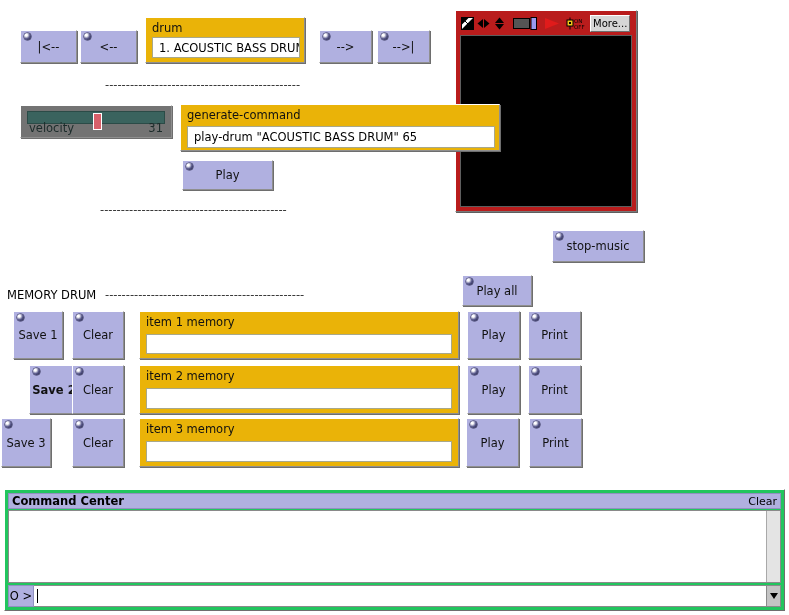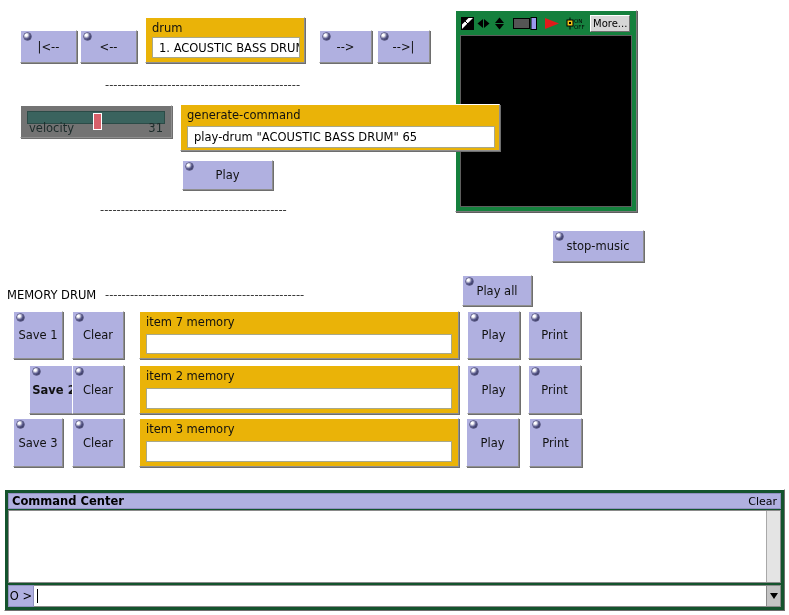--- a/index.html
+++ b/index.html
@@ -105,21 +105,21 @@
     font-size: 11.5px; color: #1b2b2a;
   }
   .slider-val {
     position: absolute;
     right: 8px; bottom: 2px;
     font-size: 11.5px; color: #1b2b2a;
   }
 
   
   .nl-view-wrap {
-    background: #15803d;
+    background: #b91c1c;
     border-top: 1px solid #ffffff;
     border-left: 1px solid #ffffff;
     border-right: 1px solid #7a7a7a;
     border-bottom: 1px solid #7a7a7a;
     box-shadow: 1px 1px 0 0 #5e5e5e;
     box-sizing: border-box;
   }
   .view-toolbar {
     position: absolute;
     left: 2px; top: 2px; right: 2px; height: 20px;
@@ -162,21 +162,21 @@
     font-size: 11.5px;
     color: #000;
     white-space: nowrap;
   }
 
   
   #command-center {
     position: absolute;
     left: 4px; top: 489px;
     width: 781px; height: 122px;
-    background: #14532d;
+    background: #22c55e;
     border-top: 1px solid #ffffff;
     border-left: 1px solid #ffffff;
     border-right: 1px solid #6e6e6e;
     border-bottom: 1px solid #6e6e6e;
     box-sizing: border-box;
   }
   .cc-header {
     position: absolute;
     left: 3px; top: 3px; right: 3px; height: 16px;
     background: #b0b0e0;
@@ -355,21 +355,21 @@
 
 <div class="abs nl-button" style="left:13px; top:311px; width:50px; height:48px;">
   <span class="sphere"></span>
   <span class="btn-label">Save 1</span>
 </div>
 <div class="abs nl-button" style="left:72px; top:311px; width:52px; height:48px;">
   <span class="sphere"></span>
   <span class="btn-label">Clear</span>
 </div>
 <div class="abs nl-olive" style="left:139px; top:311px; width:320px; height:48px;">
-  <span class="olive-title">item 7 memory</span>
+  <span class="olive-title">item 1 memory</span>
   <span class="olive-value" style="left:6px; top:22px; width:306px; height:20px;"></span>
 </div>
 <div class="abs nl-button" style="left:467px; top:311px; width:53px; height:48px;">
   <span class="sphere"></span>
   <span class="btn-label">Play</span>
 </div>
 <div class="abs nl-button" style="left:528px; top:311px; width:53px; height:48px;">
   <span class="sphere"></span>
   <span class="btn-label">Print</span>
 </div>
@@ -388,21 +388,21 @@
 </div>
 <div class="abs nl-button" style="left:467px; top:365px; width:53px; height:49px;">
   <span class="sphere"></span>
   <span class="btn-label">Play</span>
 </div>
 <div class="abs nl-button" style="left:528px; top:365px; width:53px; height:49px;">
   <span class="sphere"></span>
   <span class="btn-label">Print</span>
 </div>
 
-<div class="abs nl-button" style="left:13px; top:418px; width:50px; height:49px;">
+<div class="abs nl-button" style="left:1px; top:418px; width:50px; height:49px;">
   <span class="sphere"></span>
   <span class="btn-label">Save 3</span>
 </div>
 <div class="abs nl-button" style="left:72px; top:418px; width:52px; height:49px;">
   <span class="sphere"></span>
   <span class="btn-label">Clear</span>
 </div>
 <div class="abs nl-olive" style="left:139px; top:418px; width:320px; height:49px;">
   <span class="olive-title">item 3 memory</span>
   <span class="olive-value" style="left:6px; top:22px; width:306px; height:21px;"></span>

